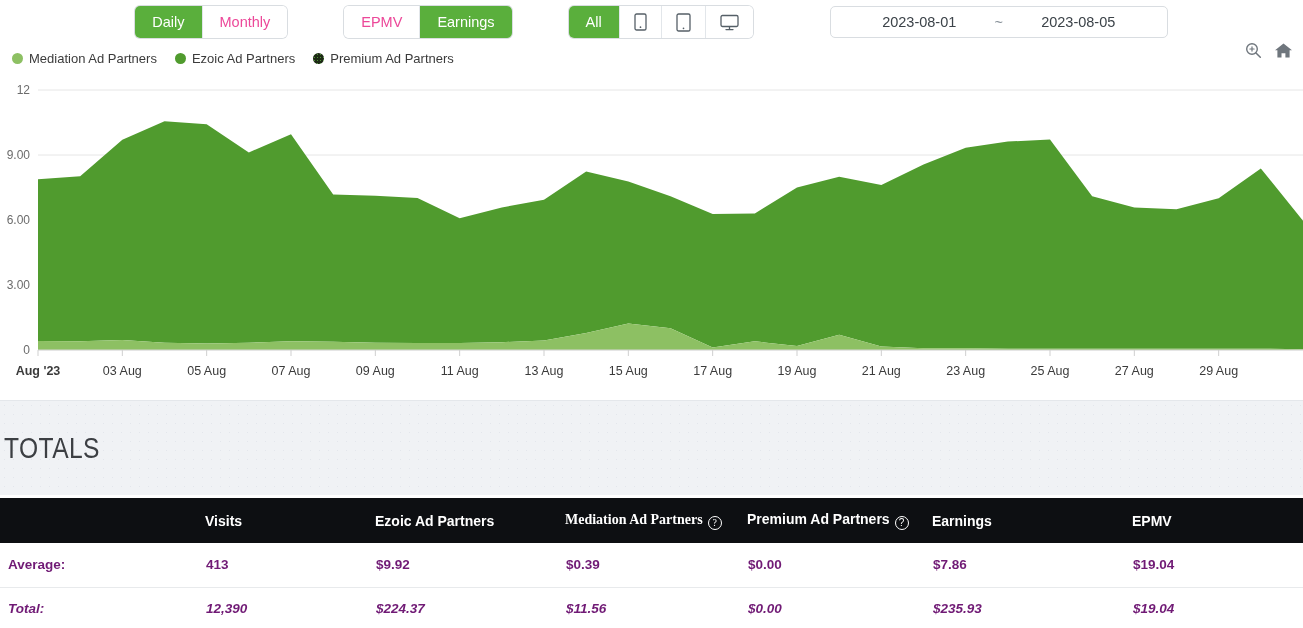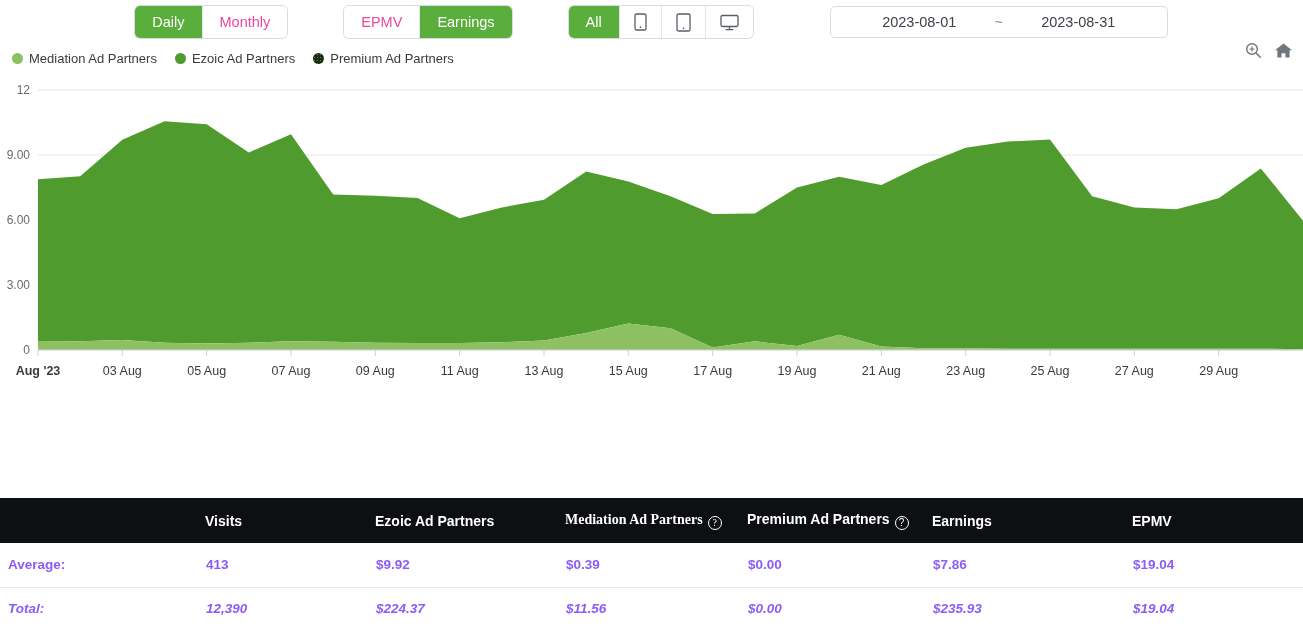--- a/index.html
+++ b/index.html
@@ -181,21 +181,21 @@
     font-weight: bold;
     font-size: 14px;
     text-align: left;
     height: 45px;
     padding: 0 0 0 0;
     vertical-align: middle;
     white-space: nowrap;
   }
   .tbl tbody td {
     height: 44px;
-    color: #8b5cf6;
+    color: #701a75;
     font-weight: bold;
     font-size: 13.5px;
     background: #ffffff;
     border-bottom: 1px solid #e8eaec;
     vertical-align: middle;
     white-space: nowrap;
   }
   .tbl tbody tr:last-child td { border-bottom: 3px solid #14b8a6; font-style: italic; }
   .c-label { width: 205px; padding-left: 8px !important; }
   .c-visits { width: 170px; }
@@ -264,21 +264,21 @@
             <path d="M6 15.6h7" stroke="#555f67" stroke-width="1.3" stroke-linecap="round"></path>
             <path d="M9.5 12.7v2.9" stroke="#555f67" stroke-width="1.3"></path>
           </svg>
         </span>
       </div>
     </div>
 
     <div class="date-range">
       <span class="d">2023-08-01</span>
       <span class="sep">~</span>
-      <span class="d">2023-08-31</span>
+      <span class="d">2023-08-05</span>
     </div>
   </div>
 
   <div class="legend">
     <div class="lg-item">
       <span class="lg-dot" style="background:#8dc063"></span>
       <span>Mediation Ad Partners</span>
     </div>
     <div class="lg-item">
       <span class="lg-dot" style="background:#509b2e"></span>
@@ -347,20 +347,23 @@
         <text x="965.6666666666666" y="297" class="xtick">23 Aug</text>
         <line x1="1050" x2="1050" y1="272" y2="278" stroke="#cfcfcf" stroke-width="1"></line>
         <text x="1050" y="297" class="xtick">25 Aug</text>
         <line x1="1134.3333333333333" x2="1134.3333333333333" y1="272" y2="278" stroke="#cfcfcf" stroke-width="1"></line>
         <text x="1134.3333333333333" y="297" class="xtick">27 Aug</text>
         <line x1="1218.6666666666667" x2="1218.6666666666667" y1="272" y2="278" stroke="#cfcfcf" stroke-width="1"></line>
         <text x="1218.6666666666667" y="297" class="xtick">29 Aug</text>
       </svg>
   </div>
 
+  <div class="totals-band">
+    <div class="totals-title">TOTALS</div>
+  </div>
 
   <table class="tbl">
     <thead>
       <tr>
         <th class="c-label"></th>
         <th class="c-visits">Visits</th>
         <th class="c-ezoic">Ezoic Ad Partners</th>
         <th class="c-mediation">
           <span>Mediation Ad Partners</span><span class="help-ico">?</span>
         </th>

